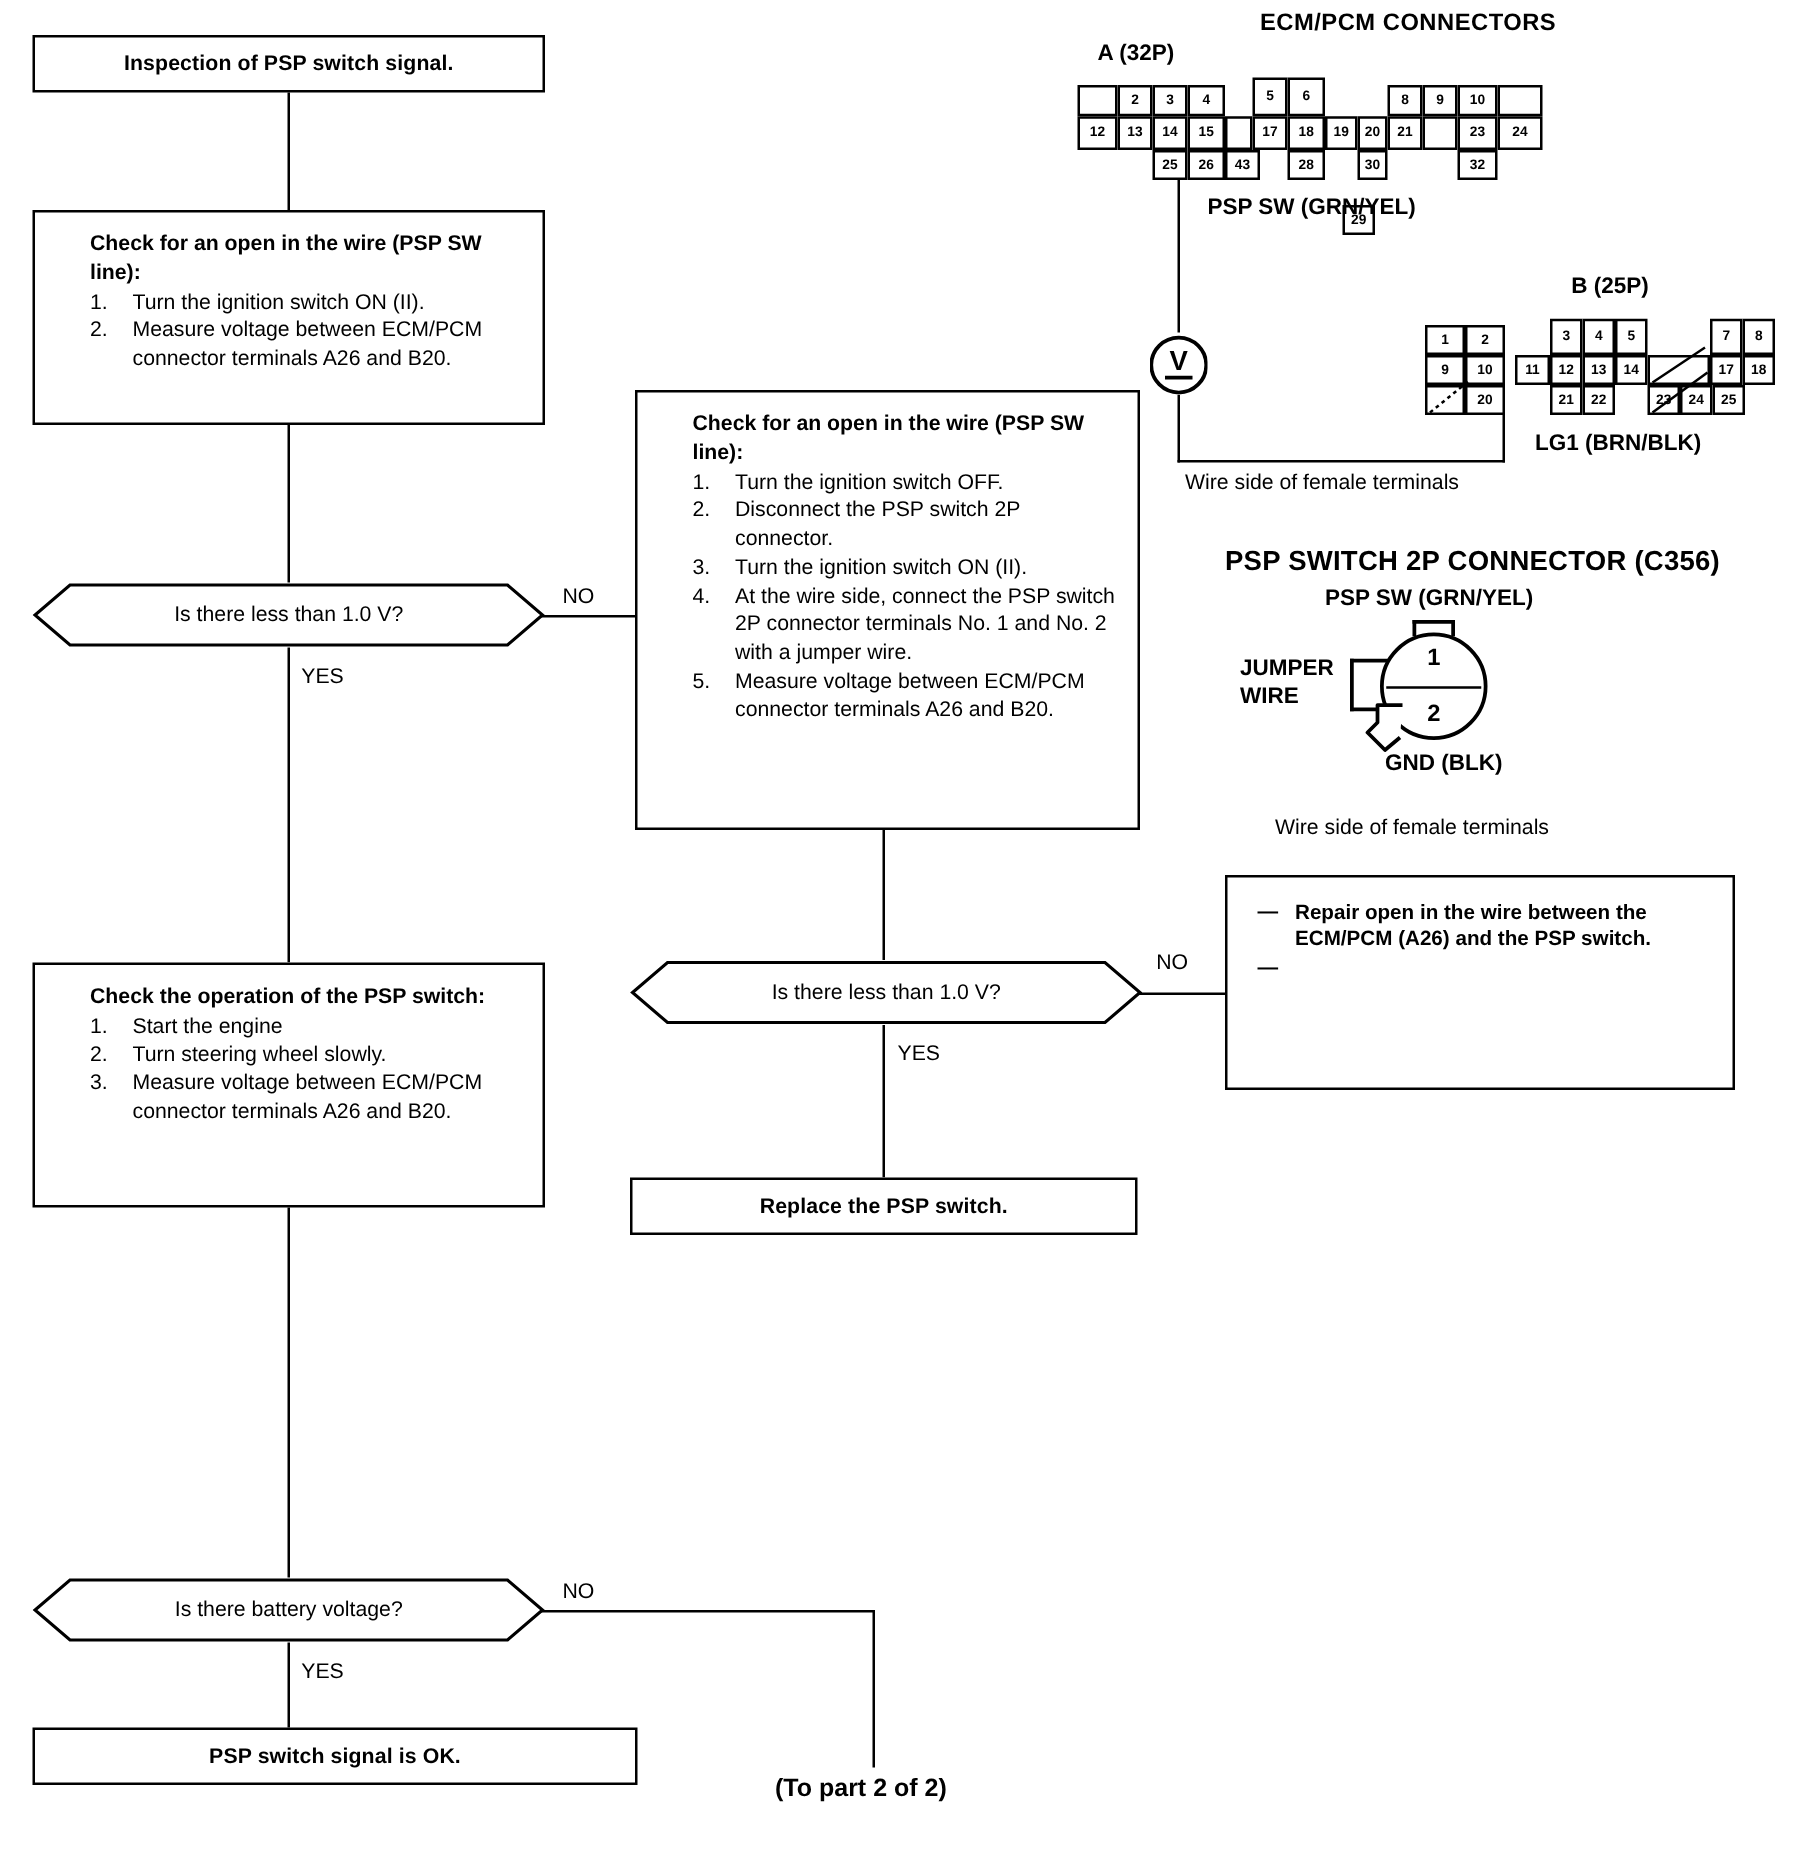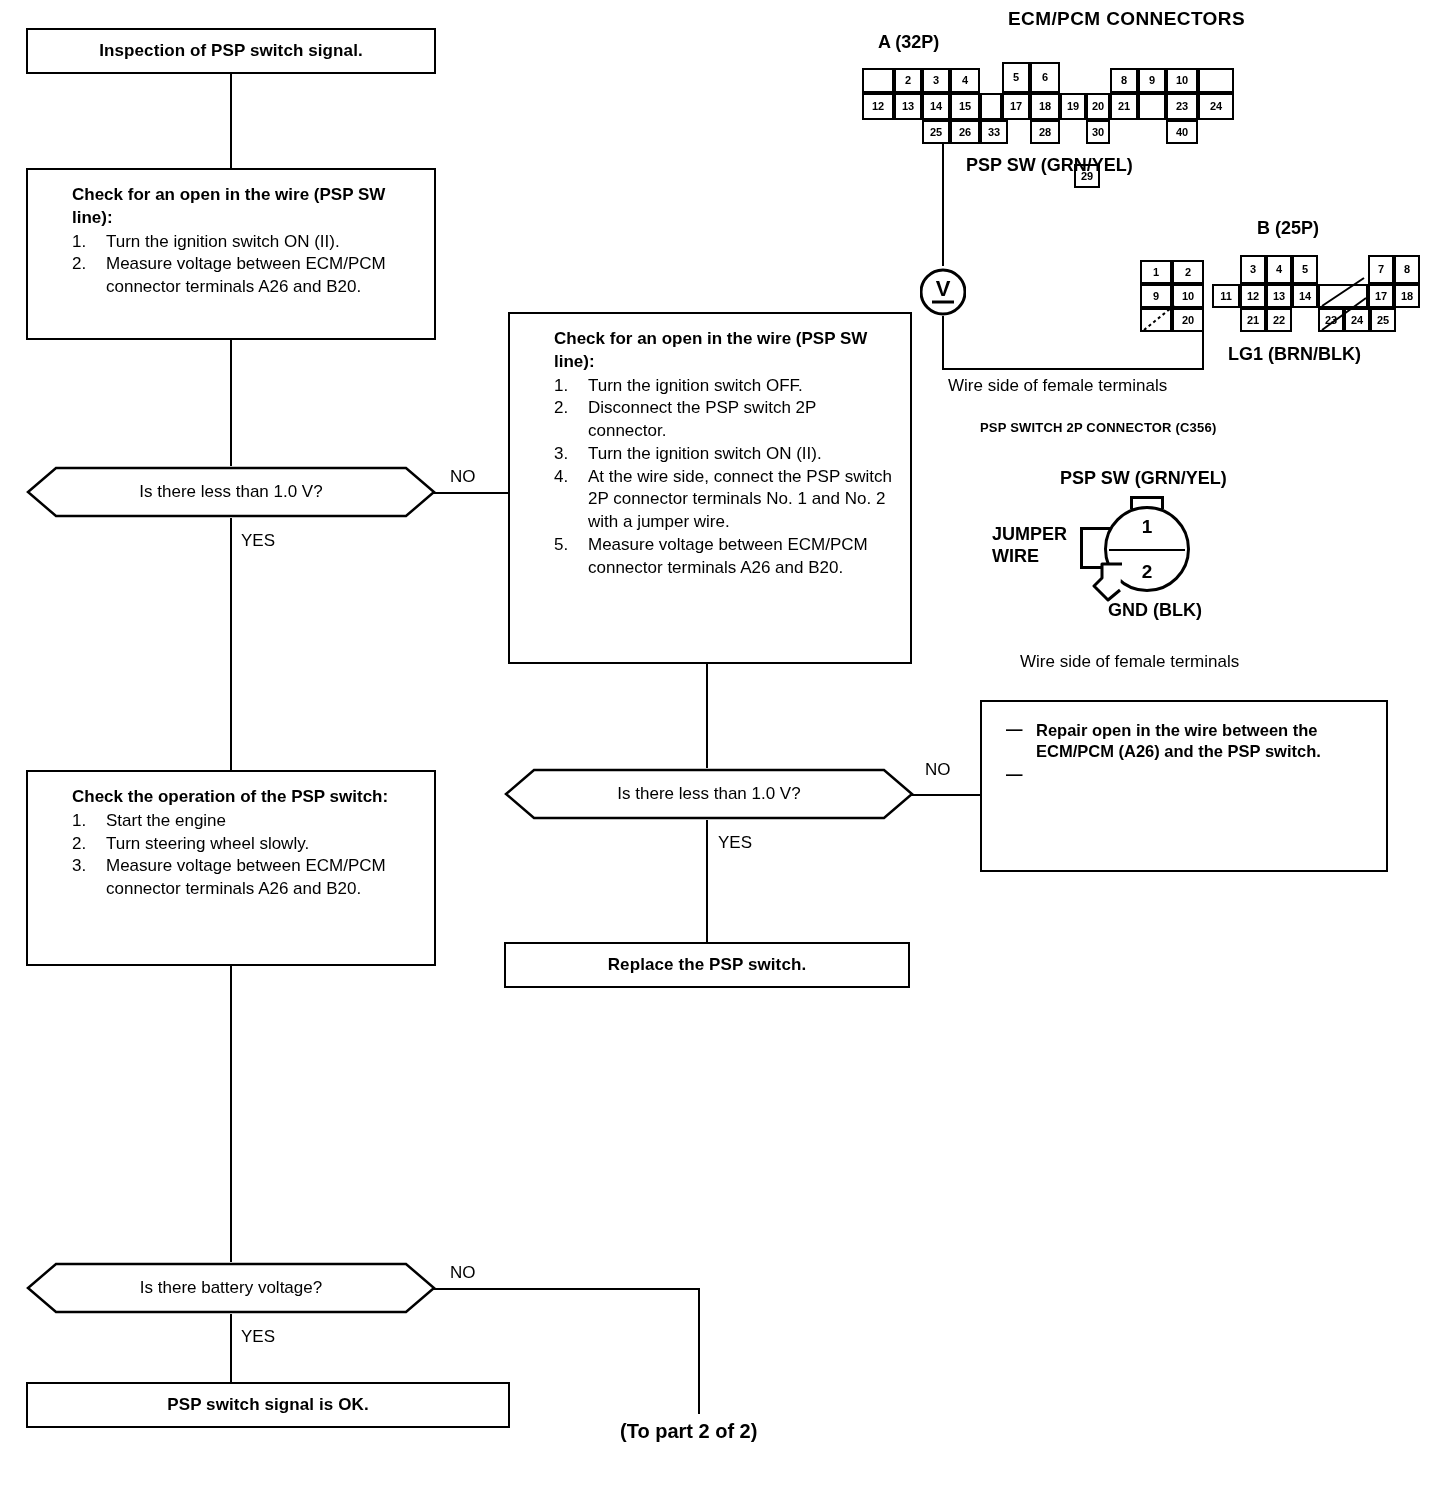--- a/index.html
+++ b/index.html
@@ -247,25 +247,25 @@
   <div class="pin" style="left:168px;top:25px;width:30px;height:27px;">18</div>
   <div class="pin" style="left:198px;top:25px;width:26px;height:27px;">19</div>
   <div class="pin" style="left:224px;top:25px;width:24px;height:27px;">20</div>
   <div class="pin" style="left:248px;top:25px;width:28px;height:27px;">21</div>
   <div class="pin empty" style="left:276px;top:25px;width:28px;height:27px;">&nbsp;</div>
   <div class="pin" style="left:304px;top:25px;width:32px;height:27px;">23</div>
   <div class="pin" style="left:336px;top:25px;width:36px;height:27px;">24</div>
 
   <div class="pin" style="left:60px; top:52px;width:28px;height:24px;">25</div>
   <div class="pin" style="left:88px; top:52px;width:30px;height:24px;">26</div>
-  <div class="pin" style="left:118px;top:52px;width:28px;height:24px;">33</div>
+  <div class="pin" style="left:118px;top:52px;width:28px;height:24px;">43</div>
   <div class="pin" style="left:168px;top:52px;width:30px;height:24px;">28</div>
   <div class="pin" style="left:212px;top:52px;width:26px;height:24px;margin-top:44px;">29</div>
   <div class="pin" style="left:224px;top:52px;width:24px;height:24px;">30</div>
-  <div class="pin" style="left:304px;top:52px;width:32px;height:24px;">40</div>
+  <div class="pin" style="left:304px;top:52px;width:32px;height:24px;">32</div>
 </div>
 
 <div class="lbl-b" style="left:966px;top:155px;font-size:18px;">PSP SW (GRN/YEL)</div>
 
 <div class="line-v" style="left:942px;top:144px;height:122px;"></div>
 
 <div class="abs" style="left:920px;top:266px;">
   <svg width="46" height="52" viewBox="0 0 46 52">
     <circle cx="23" cy="26" r="22" fill="#fff" stroke="#000" stroke-width="3"></circle>
     <text x="23" y="30" text-anchor="middle" font-family="Liberation Sans, sans-serif" font-size="22" font-weight="bold" fill="#000">V</text>
@@ -311,21 +311,21 @@
 
   <svg class="abs" style="left:0px;top:-6px;pointer-events:none;" width="290" height="82" viewBox="0 0 290 82">
     <line x1="4" y1="76" x2="36" y2="50" stroke="#000" stroke-width="2" stroke-dasharray="3,3"></line>
     <line x1="182" y1="52" x2="224" y2="24" stroke="#000" stroke-width="2"></line>
     <line x1="182" y1="76" x2="226" y2="44" stroke="#000" stroke-width="2"></line>
   </svg>
 </div>
 
 <div class="lbl-b" style="left:1228px;top:344px;font-size:18px;">LG1 (BRN/BLK)</div>
 
-<div class="lbl-b" style="left:980px;top:420px;font-size:13px;letter-spacing:.2px;">PSP SWITCH 2P CONNECTOR (C356)</div>
+<div class="lbl-b" style="left:980px;top:436px;font-size:22px;letter-spacing:.2px;">PSP SWITCH 2P CONNECTOR (C356)</div>
 
 <div class="lbl-b" style="left:1060px;top:468px;font-size:18px;">PSP SW (GRN/YEL)</div>
 
 <div class="lbl-b" style="left:992px;top:524px;font-size:18px;">JUMPER</div>
 <div class="lbl-b" style="left:992px;top:546px;font-size:18px;">WIRE</div>
 
 <div class="jumper-box" style="left:1080px;top:527px;width:66px;height:42px;"></div>
 
 <div class="notch-top" style="left:1130px;top:496px;"></div>
 <div class="round" style="left:1104px;top:506px;">

